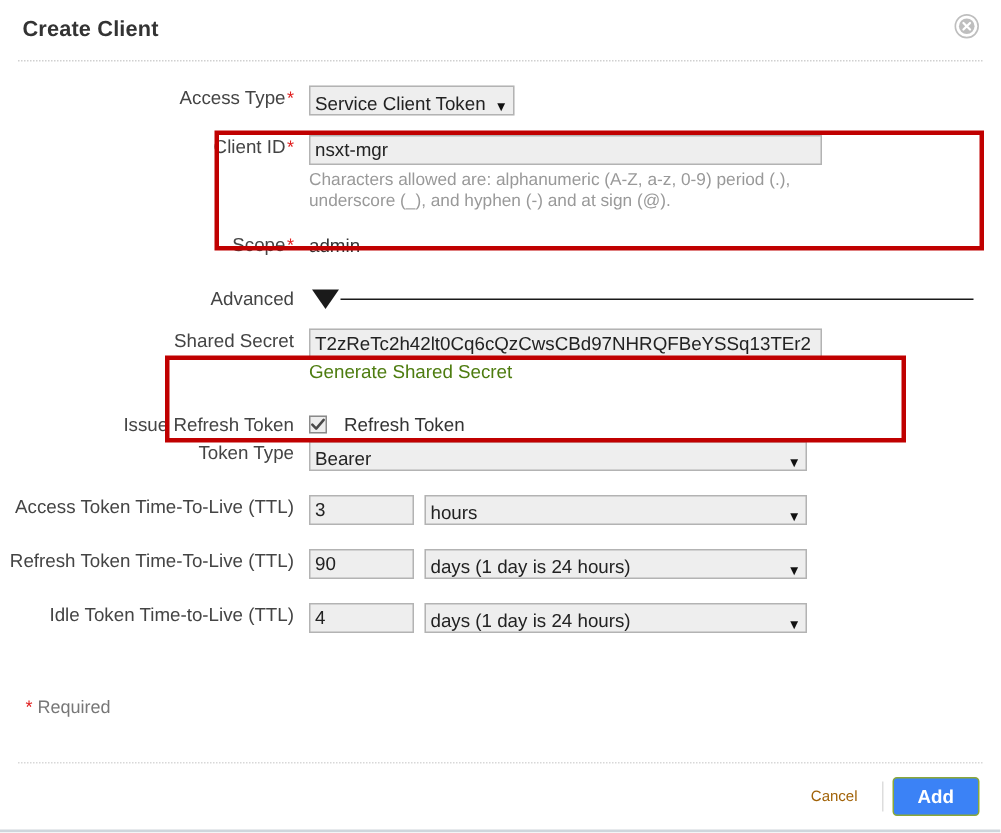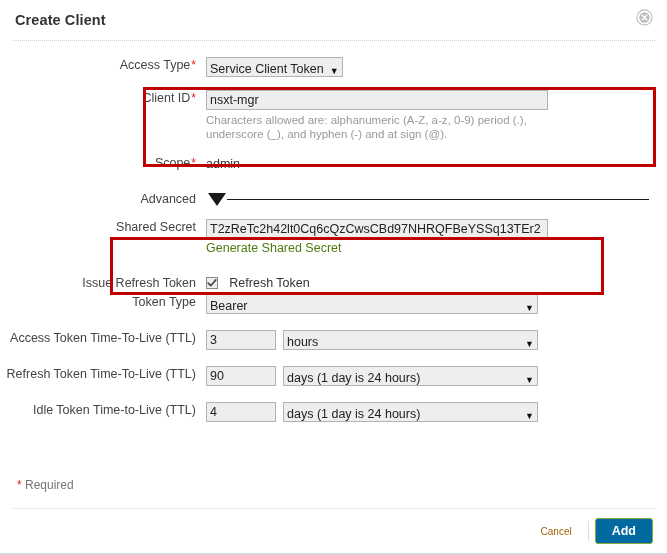--- a/index.html
+++ b/index.html
@@ -226,21 +226,21 @@
     font-family: "Liberation Sans", sans-serif;
     padding: 4px 10px;
   }
   .divider-v {
     width: 1px;
     height: 20px;
     background: #dddddd;
     margin: 0 6px;
   }
   .btn-add {
-    background: #0369a1;
+    background: #3b82f6;
     color: #ffffff;
     border: 1px solid #8aa839;
     border-radius: 3px;
     font-family: "Liberation Sans", sans-serif;
     font-size: 12.5px;
     font-weight: bold;
     padding: 5px 16px;
     cursor: pointer;
   }
 </style>
@@ -356,21 +356,21 @@
       <div class="form-label">Idle Token Time-to-Live (TTL)</div>
       <div class="form-control" style="display:flex; gap:7px;">
         <input class="txt" type="text" style="width: 70px;" value="4">
         <div class="sel" style="width:255px;">
           <span>days (1 day is 24 hours)</span>
           <span class="caret">▼</span>
         </div>
       </div>
     </div>
 
-    <div class="required-note" style="bottom:16px;">
+    <div class="required-note" style="bottom:30px;">
       <span class="star">*</span>
       <span>Required</span>
     </div>
 
   </div>
 
   <div class="dialog-footer">
     <button class="btn-cancel">Cancel</button>
     <div class="divider-v"></div>
     <button class="btn-add">Add</button>

